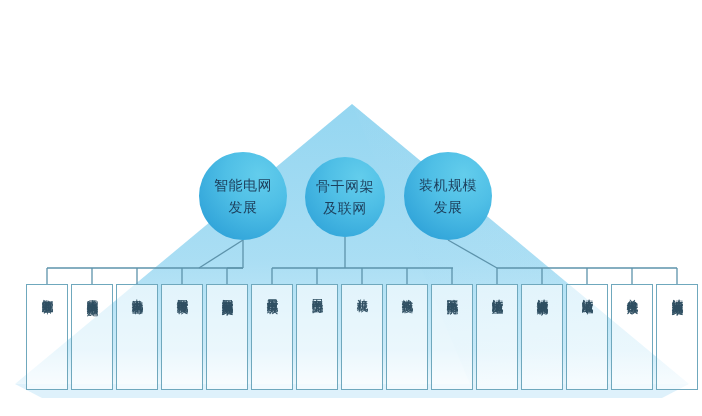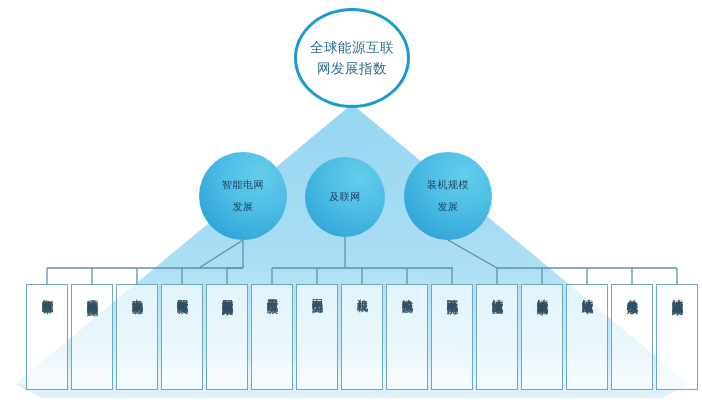--- a/index.html
+++ b/index.html
@@ -53,21 +53,21 @@
     position: absolute;
     border-radius: 50%;
     display: flex;
     flex-direction: column;
     align-items: center;
     justify-content: center;
     color: #1d3f5c;
     z-index: 5;
   }
   .mid-line {
-    font-size: 10px;
+    font-size: 14px;
     line-height: 22px;
     white-space: nowrap;
     letter-spacing: 0.5px;
   }
   #mid-0 {
     left: 199px; top: 152px; width: 88px; height: 88px;
     background: radial-gradient(circle at 68% 26%, #63cdec 0%, #4fbfe6 38%, #33a6da 78%, #2e9ad4 100%);
   }
   #mid-1 {
     left: 305px; top: 157px; width: 80px; height: 80px;
@@ -160,30 +160,27 @@
       <line x1="587" y1="268" x2="587" y2="284"></line>
       <line x1="632" y1="268" x2="632" y2="284"></line>
       <line x1="677" y1="268" x2="677" y2="284"></line>
     </g>
 
     <g stroke="#5d93ab" stroke-width="1.3" fill="none">
       <line x1="243" y1="240" x2="199" y2="268"></line>
     </g>
   </svg>
 
-  <div class="root-node">
-    <span class="root-line">全球能源互联</span>
-    <span class="root-line">网发展指数</span>
-  </div>
 
   <div class="mid-node" id="mid-0">
     <span class="mid-line">智能电网</span>
     <span class="mid-line">发展</span>
   </div>
   <div class="mid-node" id="mid-1">
+    <span class="mid-line">骨干网架</span>
     <span class="mid-line">及联网</span>
   </div>
   <div class="mid-node" id="mid-2">
     <span class="mid-line">装机规模</span>
     <span class="mid-line">发展</span>
   </div>
 
   <div class="leaf" style="left:26px">
       <span class="leaf-text">智能电能表普及率</span>
     </div>

